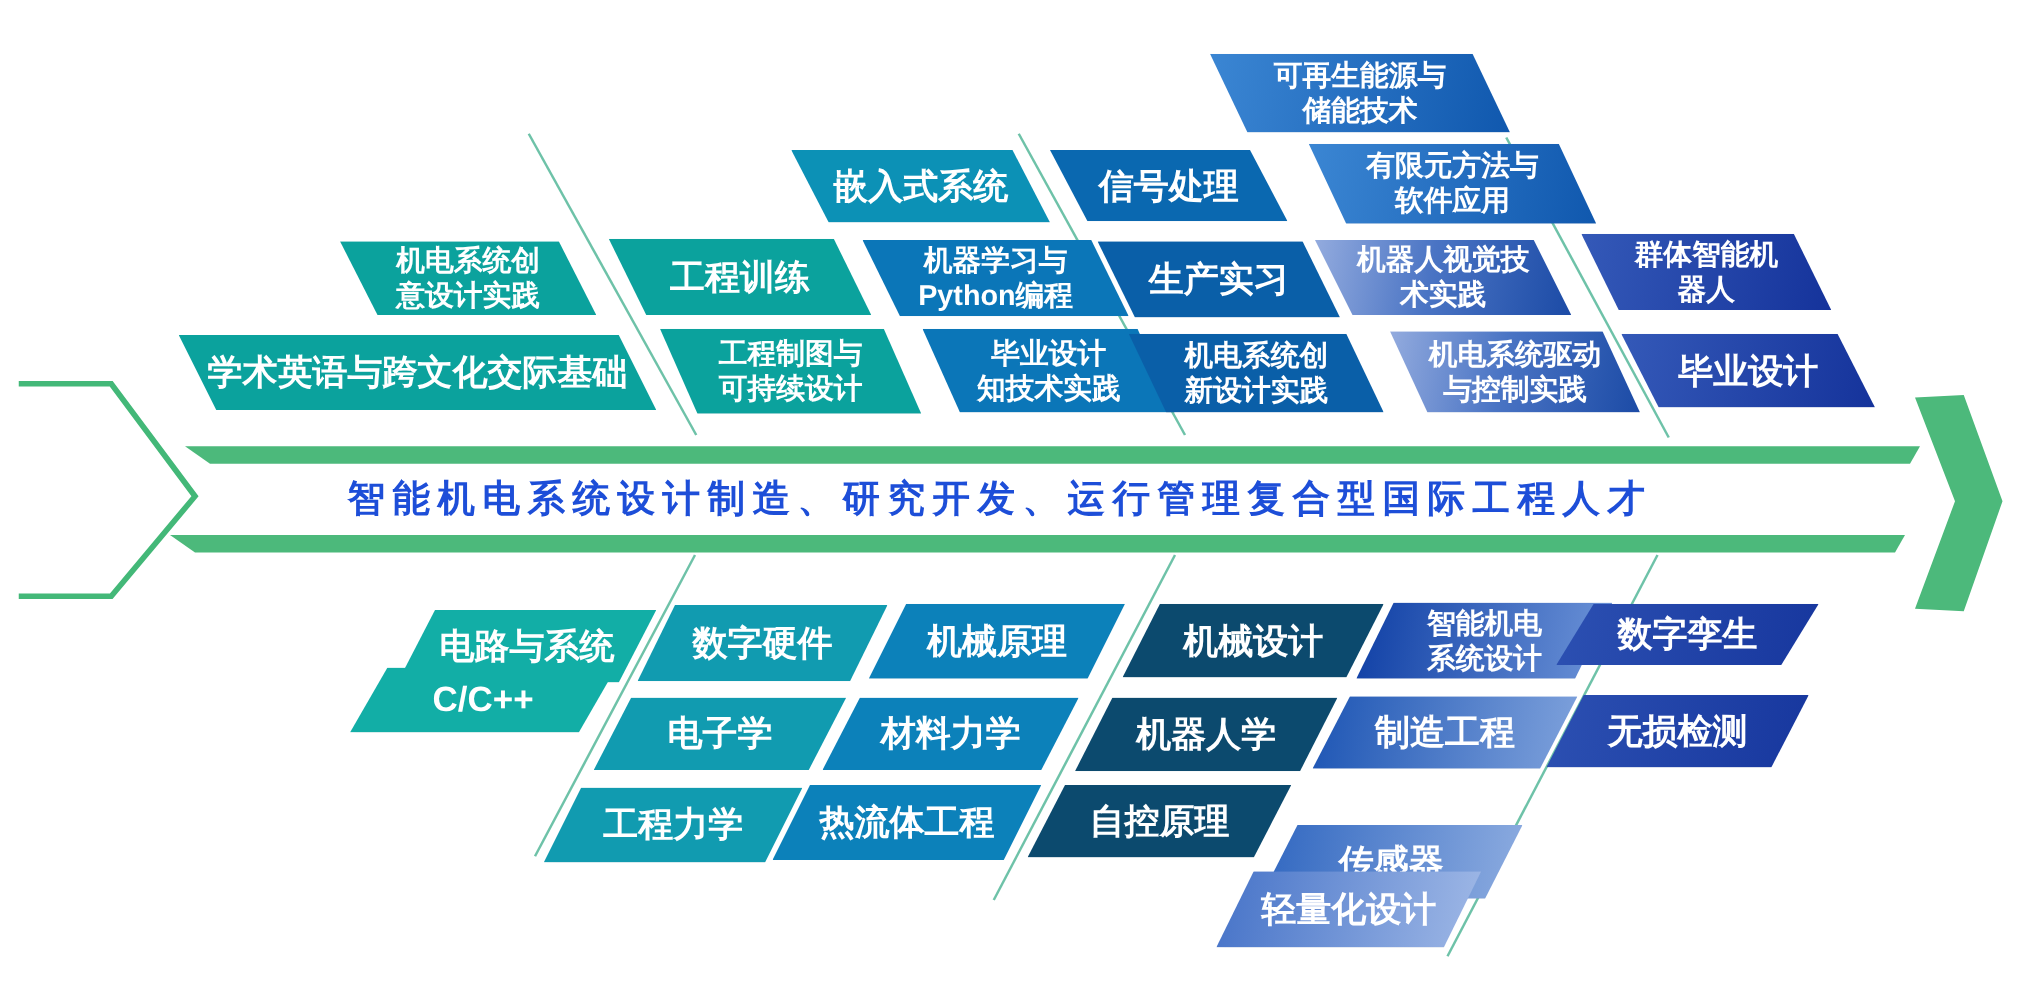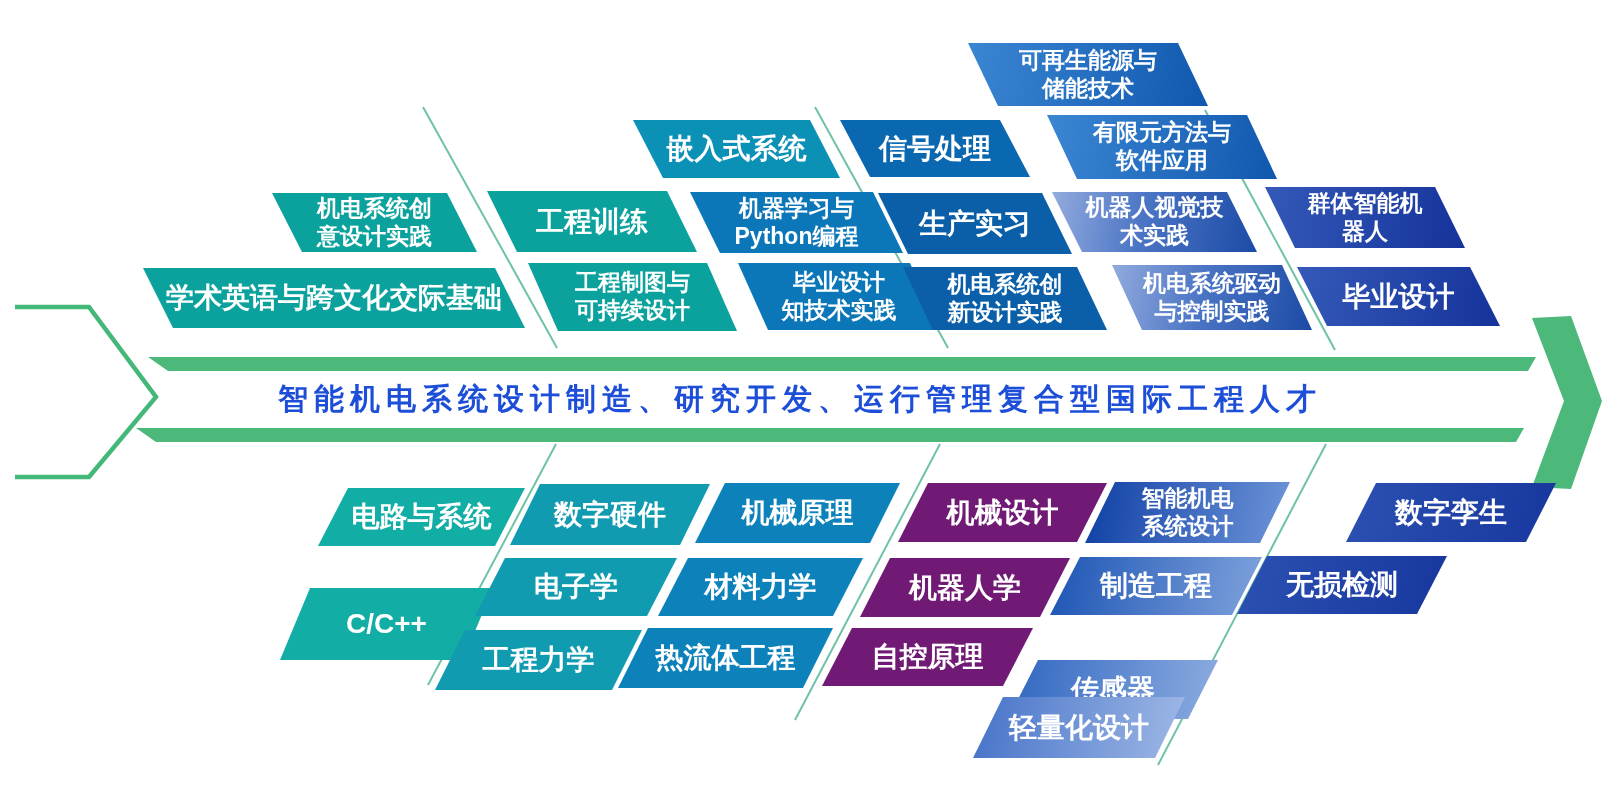--- a/index.html
+++ b/index.html
@@ -26,21 +26,21 @@
   .t-cyan{background:#0C91B6;}
   .t-blue1{background:#0B76B8;}
   .t-blue2{background:#0A68B0;}
   .t-blue3{background:#0A5FA8;}
   .grad-blue{background:linear-gradient(100deg,#3B86D3,#1058AE);}
   .grad-steel{background:linear-gradient(100deg,#93ABDE 0%,#4A74C4 45%,#1C4BA6 100%);}
   .t-navy{background:linear-gradient(100deg,#3459B8,#15339B);}
   .b-teal{background:#12AEA6;}
   .b-cyan{background:#119BB0;}
   .b-blue1{background:#0C81BA;}
-  .b-blue2{background:#701a75;text-align:right;}
+  .b-blue2{background:#0c4a6e;text-align:right;}
   .b-grad1{background:linear-gradient(100deg,#0F3FA5,#6E95D9);}
   .b-grad2{background:linear-gradient(100deg,#1D55B4,#7FA2DC);}
   .b-grad3{background:linear-gradient(100deg,#2F66C0,#8DACE0);margin-top:32px;}
   .b-grad4{background:linear-gradient(100deg,#4673C8,#9FB8E6);}
   .b-navy{background:linear-gradient(100deg,#2C50B2,#17379E);}
   #band-text{
     position:absolute;left:150px;top:372px;width:1300px;height:54px;
     display:flex;align-items:center;justify-content:center;
     font-size:30px;font-weight:800;letter-spacing:6px;color:#1d4ed8;
     white-space:nowrap;
@@ -142,24 +142,24 @@
   <div class="shape lean-bottom b-blue1 fs1" style="left:695px;top:483px;width:205px;height:60px;">
       <span>机械原理</span>
     </div>
   <div class="shape lean-bottom b-blue2 fs1" style="left:898px;top:483px;width:209px;height:59px;">
       <span>机械设计</span>
     </div>
   <div class="shape lean-bottom b-grad1 fs2" style="left:1085px;top:482px;width:205px;height:61px;">
       <span>智能机电
 系统设计</span>
     </div>
-  <div class="shape lean-bottom b-navy fs1" style="left:1346px;top:483px;width:210px;height:59px;">
+  <div class="shape lean-bottom b-navy fs1" style="left:1245px;top:483px;width:210px;height:49px;">
       <span>数字孪生</span>
     </div>
-  <div class="shape lean-bottom b-teal fs1" style="left:280px;top:588px;width:213px;height:72px;">
+  <div class="shape lean-bottom b-teal fs1" style="left:280px;top:534px;width:213px;height:52px;">
       <span>C/C++</span>
     </div>
   <div class="shape lean-bottom b-cyan fs1" style="left:475px;top:558px;width:202px;height:58px;">
       <span>电子学</span>
     </div>
   <div class="shape lean-bottom b-blue1 fs1" style="left:658px;top:558px;width:205px;height:58px;">
       <span>材料力学</span>
     </div>
   <div class="shape lean-bottom b-blue2 fs1" style="left:860px;top:558px;width:210px;height:59px;">
       <span>机器人学</span>

